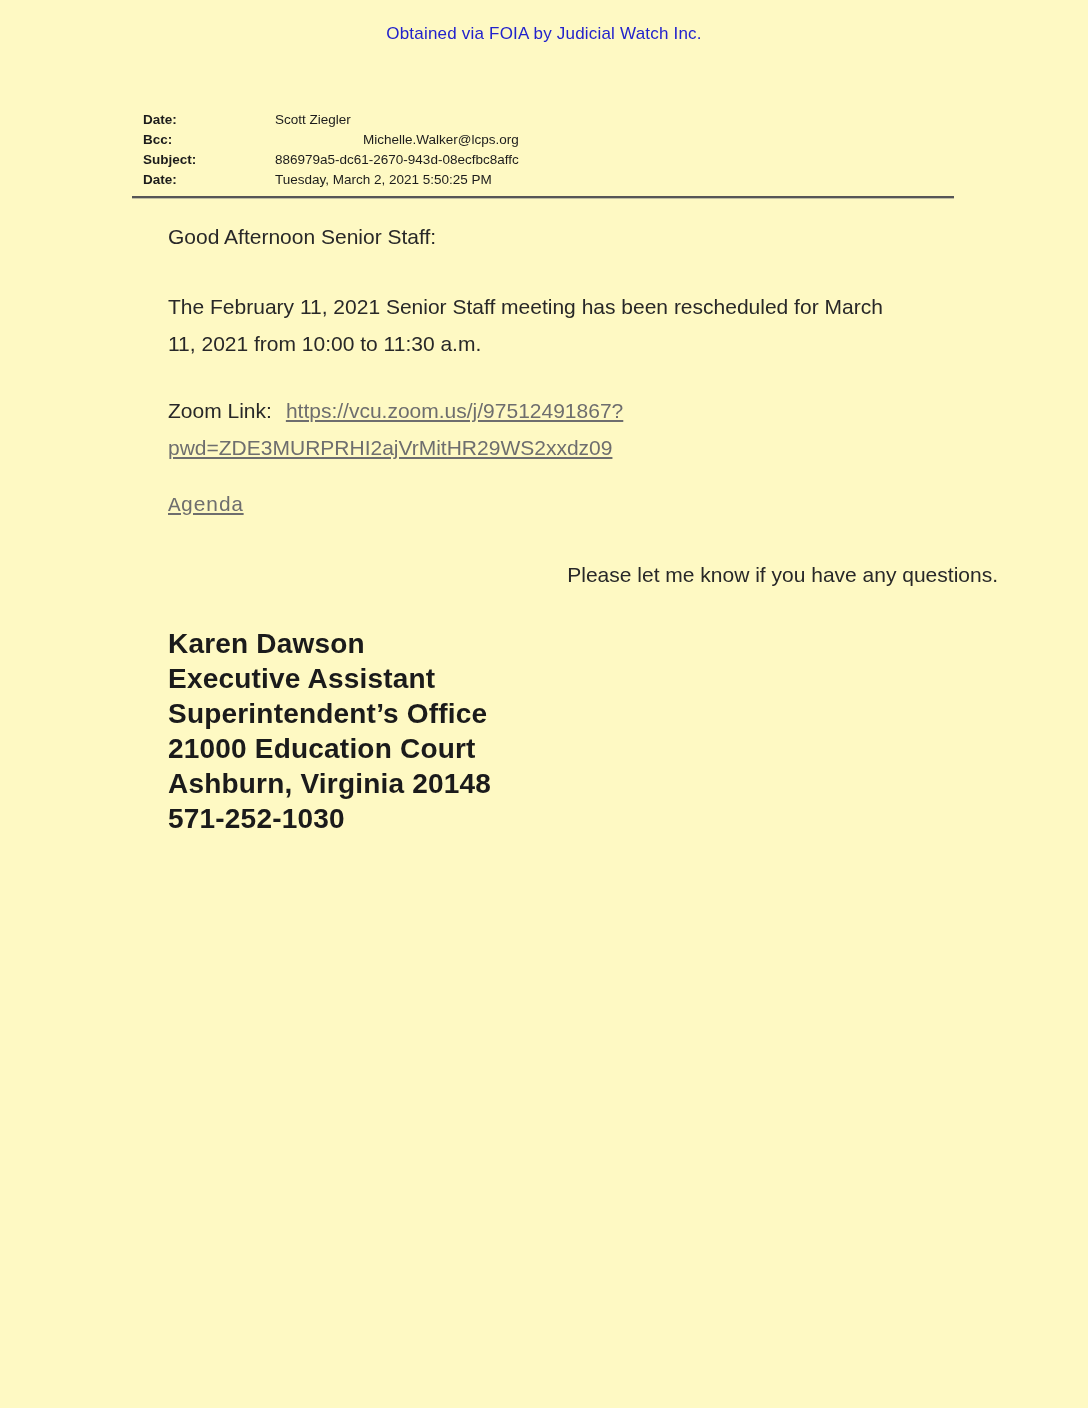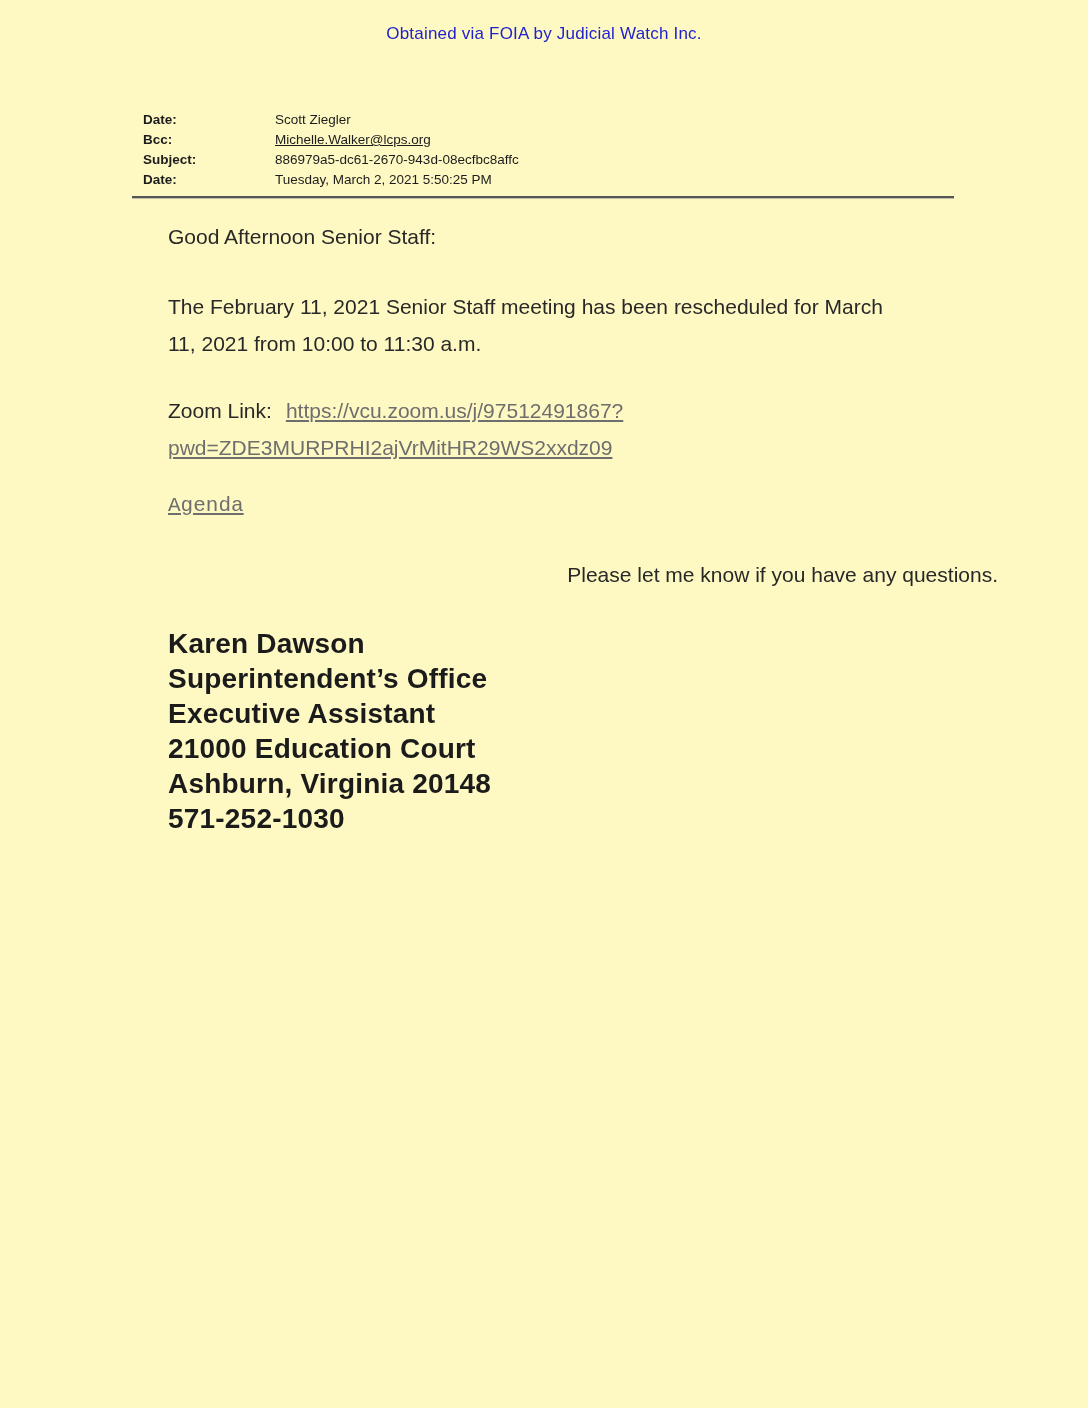--- a/index.html
+++ b/index.html
@@ -42,22 +42,22 @@
     color: #1c1c1c;
   }
   .email-header .hlabel {
     font-weight: bold;
   }
   .email-header .hvalue {
     font-weight: normal;
   }
   .header-link {
     color: #1c1c1c;
-    text-decoration: underline;
     cursor: pointer;
+    text-align: right;
   }
 
   .header-rule {
     position: absolute;
     left: 132px;
     top: 196px;
     width: 822px;
     height: 2px;
     background: #565656;
     box-shadow: 0 1px 0 rgba(120,120,120,0.45);
@@ -155,21 +155,21 @@
     <p class="p-agenda">
       <span class="line"><span class="doc-link">Agenda</span></span>
     </p>
 
     <p class="p-closing">
       <span class="line">Please let me know if you have any questions.</span>
     </p>
 
     <p class="signature">
       <span class="sig-line">Karen Dawson</span>
+      <span class="sig-line">Executive Assistant</span>
       <span class="sig-line">Superintendent’s Office</span>
-      <span class="sig-line">Executive Assistant</span>
       <span class="sig-line">21000 Education Court</span>
       <span class="sig-line">Ashburn, Virginia 20148</span>
       <span class="sig-line">571-252-1030</span>
     </p>
 
   </div>
 </div>
 
 </body></html>

